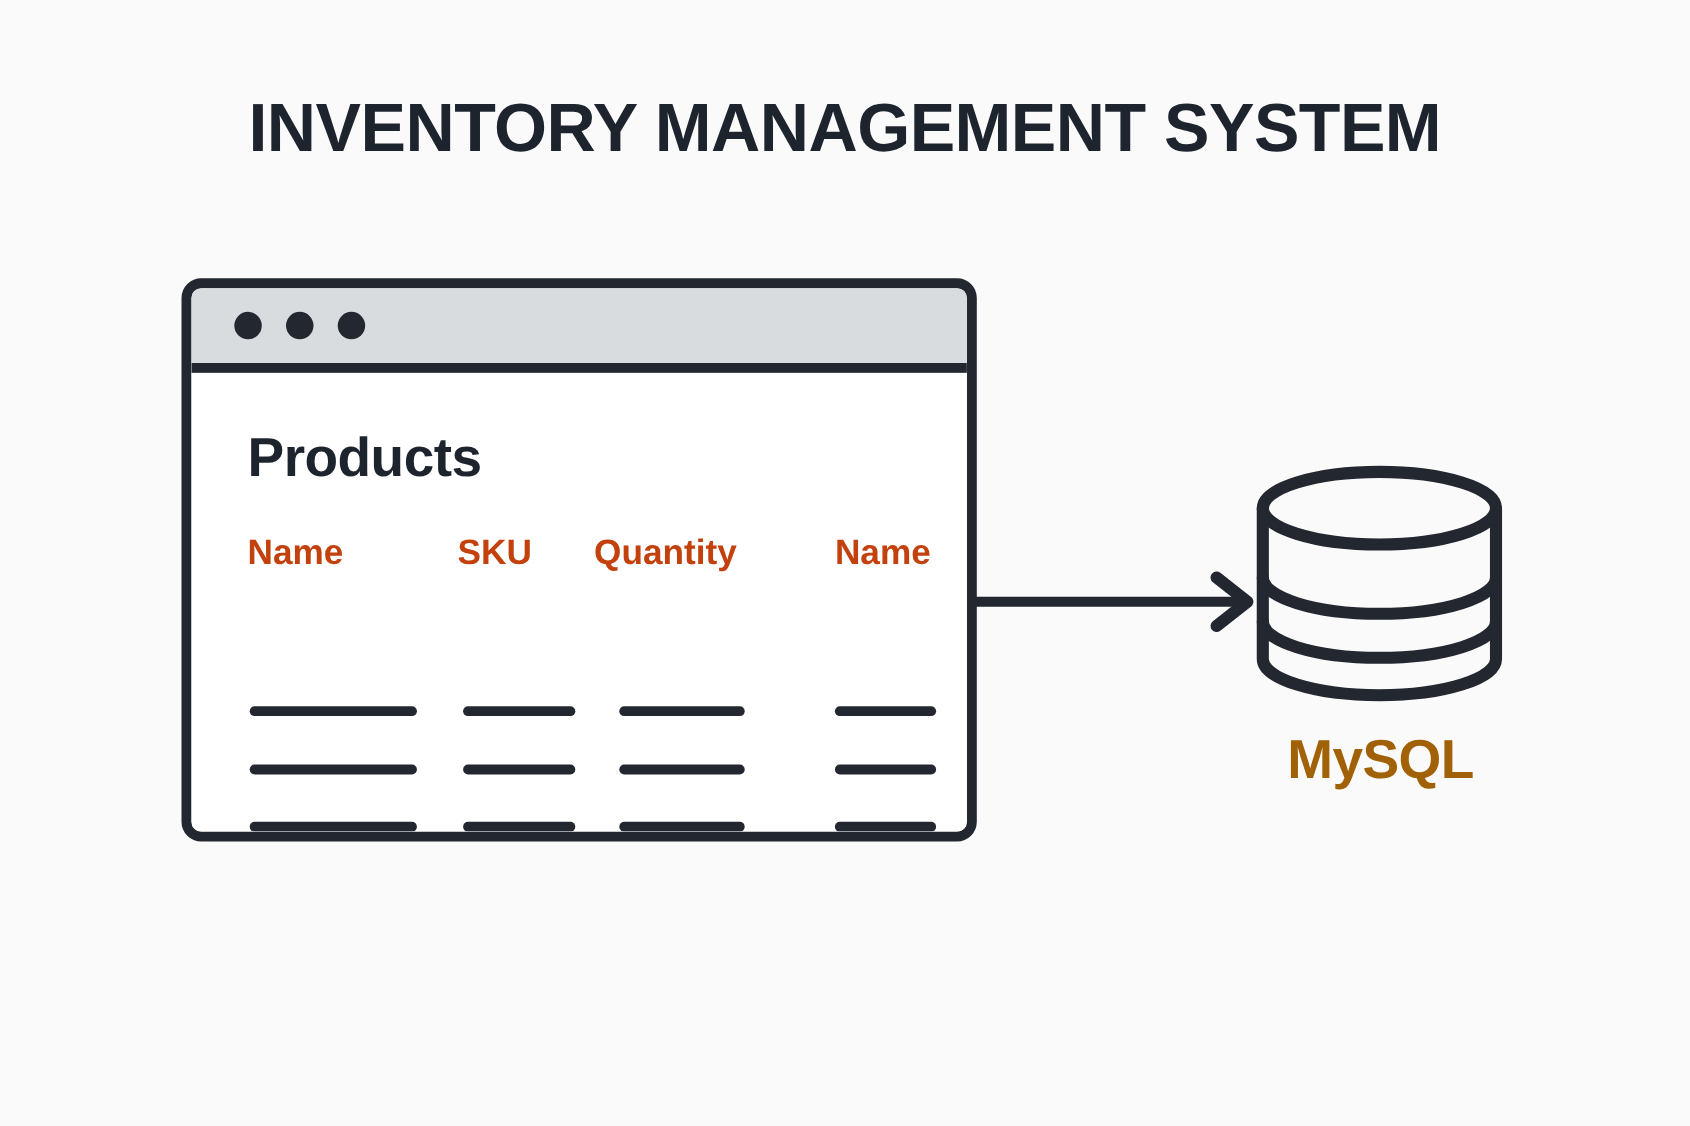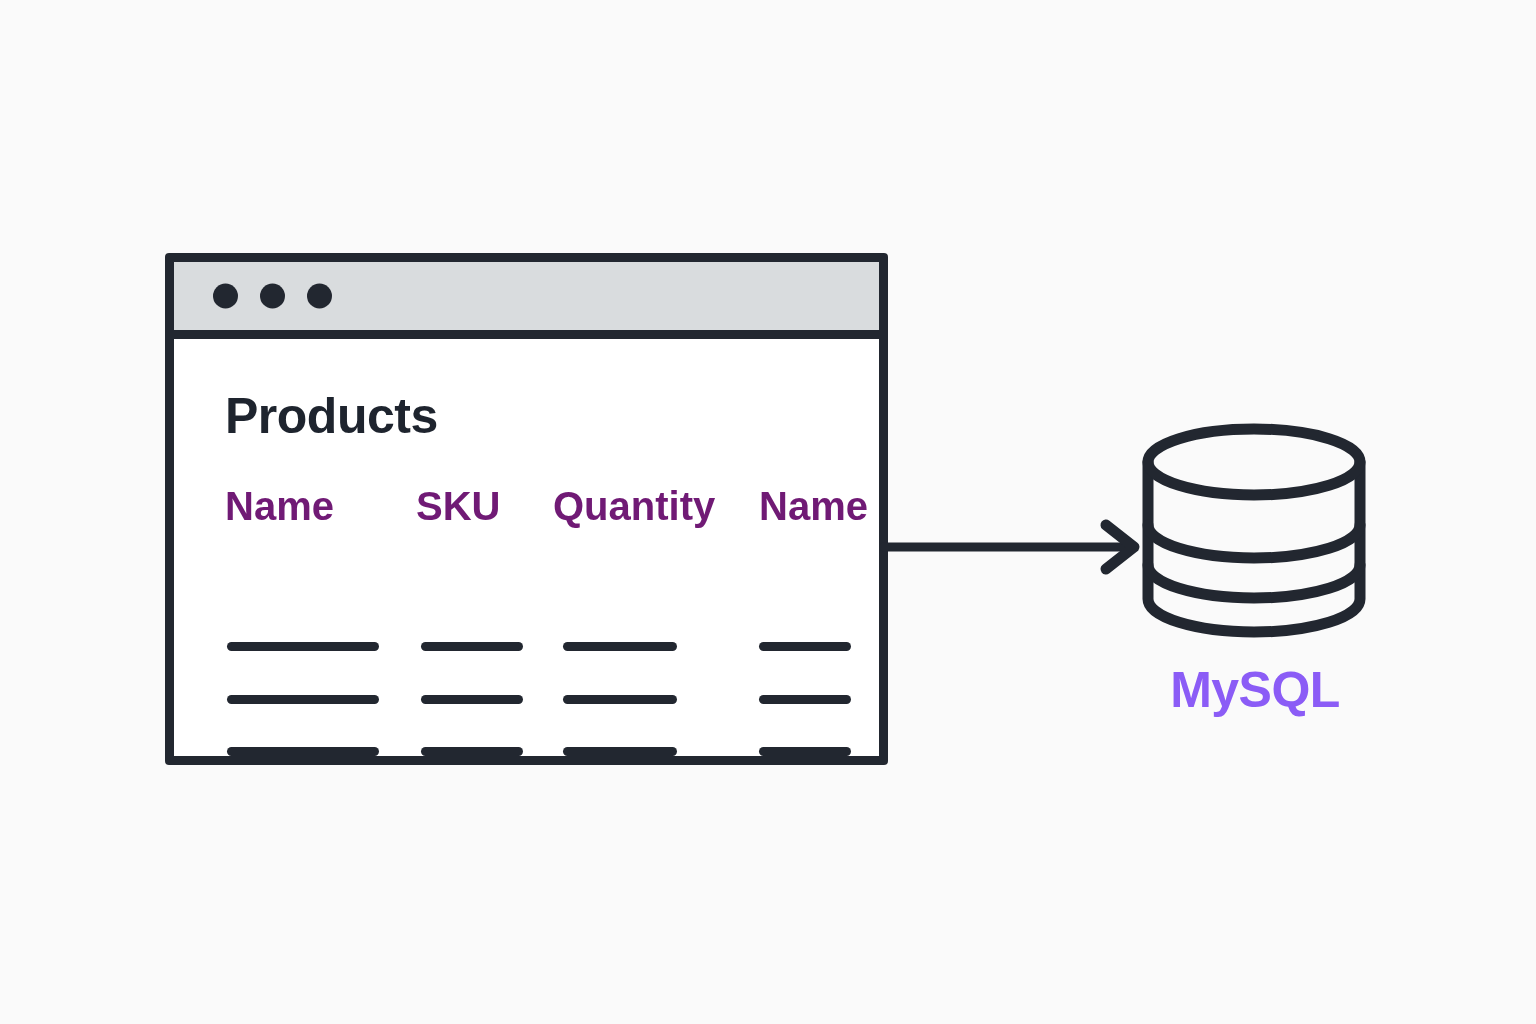--- a/index.html
+++ b/index.html
@@ -37,21 +37,21 @@
 
   
   #browser-window {
     position: absolute;
     left: 165px;
     top: 253px;
     width: 723px;
     height: 512px;
     box-sizing: border-box;
     border: 9px solid #222730;
-    border-radius: 4px;
+    border-radius: 18px;
     background: #ffffff;
     overflow: hidden;
   }
   #window-titlebar {
     position: relative;
     height: 77px;
     background: #d9dcde;
     border-bottom: 9px solid #222730;
     box-sizing: border-box;
   }
@@ -88,23 +88,23 @@
   
   #products-table {
     position: absolute;
     left: 0;
     top: 0;
     width: 100%;
     height: 100%;
   }
   .col-header {
     position: absolute;
-    font-size: 40px;
-    font-weight: bold;
-    color: #701a75;
+    font-size: 32px;
+    font-weight: bold;
+    color: #c2410c;
     line-height: 1;
     white-space: nowrap;
     top: 147px;
   }
   .cell-bar {
     position: absolute;
     height: 9px;
     border-radius: 5px;
     background: #222730;
   }
@@ -134,50 +134,51 @@
     height: 245px;
   }
   #database-label {
     position: absolute;
     left: 0;
     top: 250px;
     width: 250px;
     text-align: center;
     font-size: 50px;
     font-weight: bold;
-    color: #8b5cf6;
+    color: #a16207;
     line-height: 1;
     letter-spacing: -0.5px;
   }
 </style>
 </head>
 <body>
 
 <div id="canvas">
 
+  <div id="page-title">INVENTORY MANAGEMENT SYSTEM</div>
 
   <div id="browser-window">
 
     <div id="window-titlebar">
       <div id="window-dots">
         <span class="window-dot"></span>
         <span class="window-dot"></span>
         <span class="window-dot"></span>
       </div>
     </div>
 
     <div id="window-body">
 
       <div id="panel-title">Products</div>
 
       <div id="products-table">
 
         <div class="col-header" style="left:51px;">Name</div>
         <div class="col-header" style="left:242px;">SKU</div>
-        <div class="col-header" style="left:379px;">Quantity</div>
+        <div class="col-header" style="left:366px;">Quantity</div>
         <div class="col-header" style="left:585px;">Name</div>
 
         <div class="cell-bar" style="left:53px;  top:303px; width:152px;"></div>
         <div class="cell-bar" style="left:247px; top:303px; width:102px;"></div>
         <div class="cell-bar" style="left:389px; top:303px; width:114px;"></div>
         <div class="cell-bar" style="left:585px; top:303px; width:92px;"></div>
 
         <div class="cell-bar" style="left:53px;  top:356px; width:152px;"></div>
         <div class="cell-bar" style="left:247px; top:356px; width:102px;"></div>
         <div class="cell-bar" style="left:389px; top:356px; width:114px;"></div>

